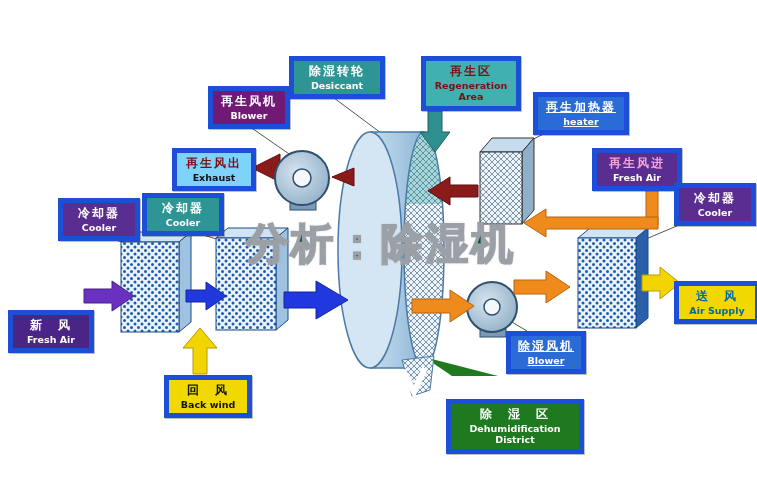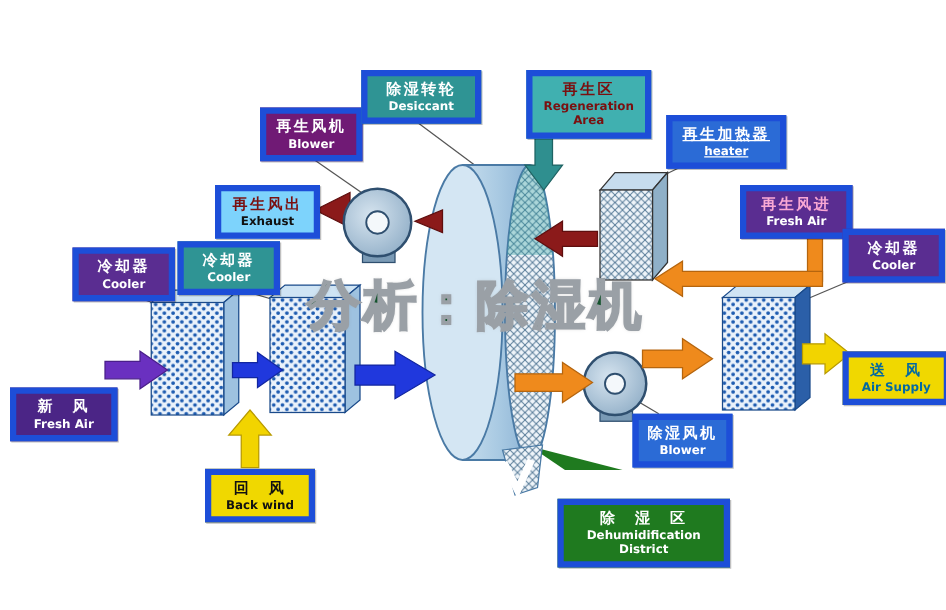--- a/index.html
+++ b/index.html
@@ -20,21 +20,21 @@
   .lb-regen-heater{left:533px;top:92px;width:82px;background:#2b6bd6;color:#fff;text-decoration:underline;}
   .lb-exhaust{left:172px;top:148px;width:70px;background:#7dd3fc;color:#111;}
   .lb-exhaust .zh{color:#7a1010;}
   .lb-regen-fresh-air{left:592px;top:148px;width:76px;background:#5a2d91;color:#fff;}
   .lb-regen-fresh-air .zh{color:#f9a8d4;}
   .lb-cooler-right{left:674px;top:183px;width:68px;background:#5a2d91;color:#fff;}
   .lb-cooler-left-outer{left:58px;top:198px;width:68px;background:#5a2d91;color:#fff;}
   .lb-cooler-left-inner{left:142px;top:193px;width:68px;background:#2f9494;color:#fff;}
   .lb-fresh-air-in{left:8px;top:278px;width:72px;background:#4b2586;color:#fff;margin-top:32px;}
   .lb-back-wind{left:164px;top:375px;width:74px;background:#f0d800;color:#111;}
-  .lb-dehumid-blower{left:506px;top:331px;width:66px;background:#2b6bd6;color:#fff;}
+  .lb-dehumid-blower{left:506px;top:331px;width:66px;background:#2b6bd6;color:#fff;text-decoration:underline;}
   .lb-dehumid-district{left:446px;top:375px;width:124px;background:#1f7a1f;color:#fff;margin-top:24px;}
   .lb-air-supply{left:674px;top:281px;width:72px;background:#f0d800;color:#0369a1;}
   .watermark{
     position:absolute;left:246px;top:216px;z-index:5;
     font-size:42px;font-weight:900;letter-spacing:3px;color:#14532d;
     -webkit-text-stroke:2px #9aa0a6;
     text-shadow:0 0 3px rgba(130,130,130,.55);
     white-space:nowrap;
   }
 </style>

